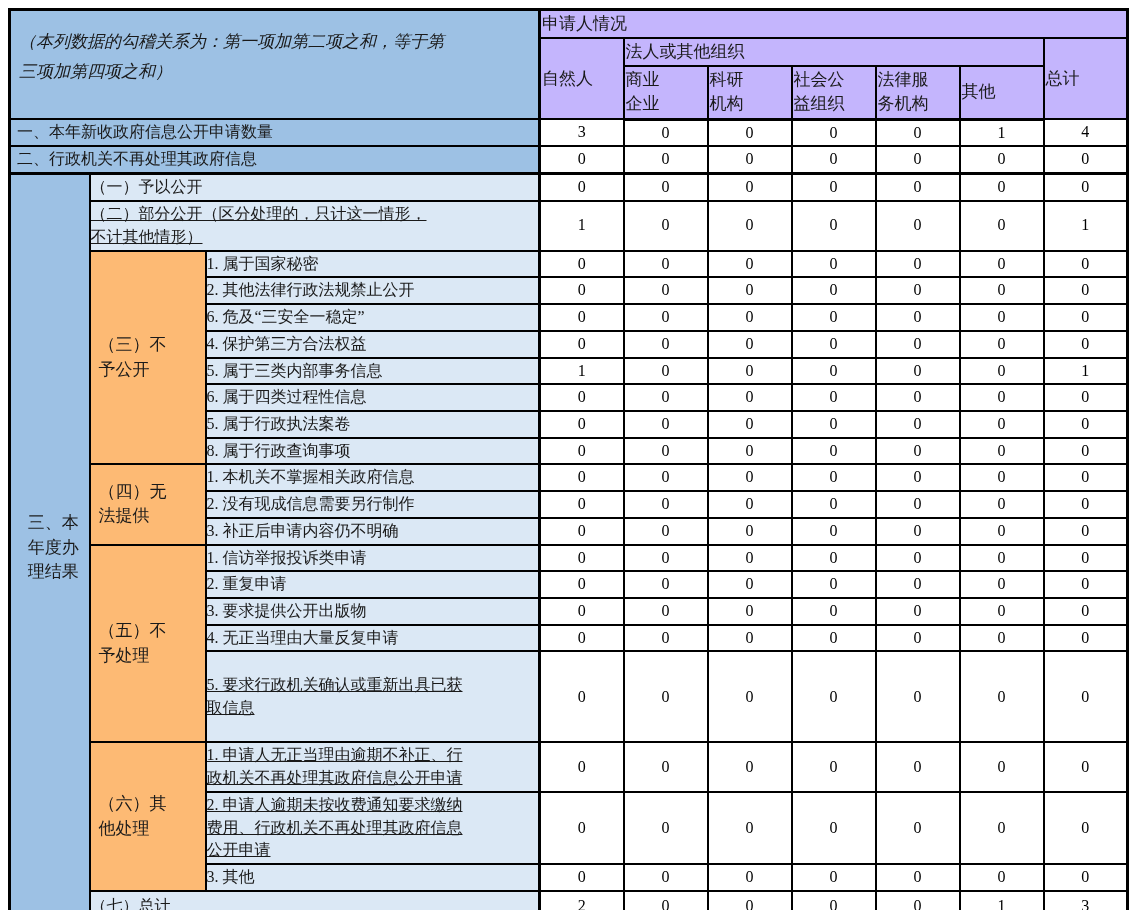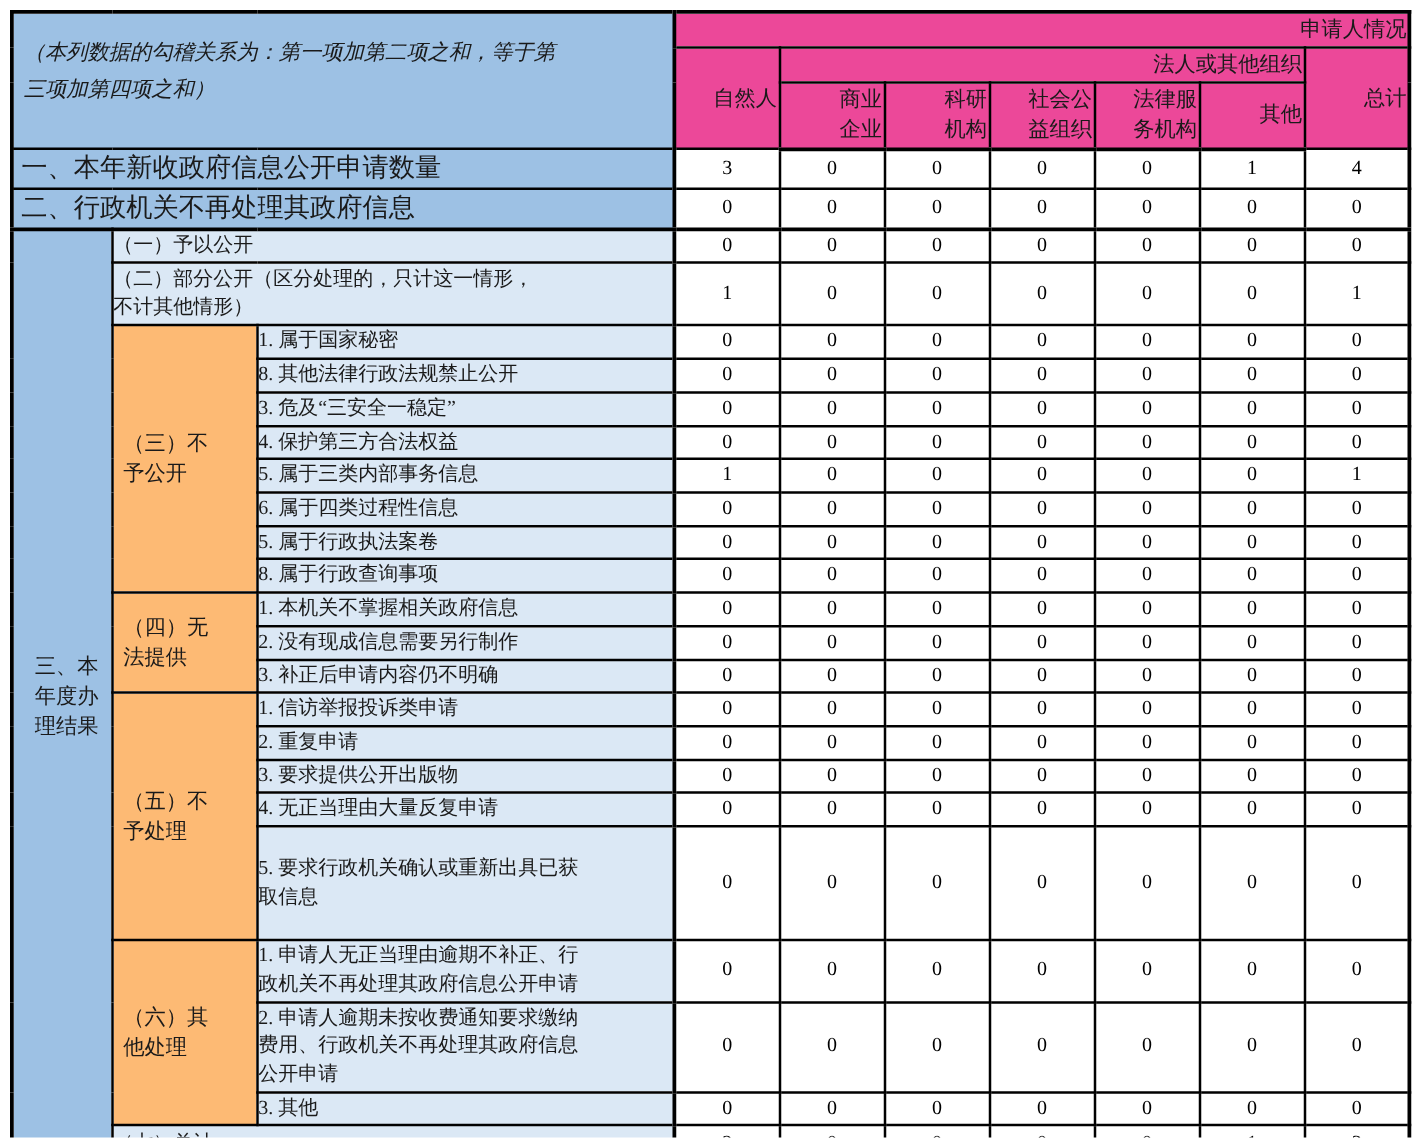--- a/index.html
+++ b/index.html
@@ -9,27 +9,27 @@
   td{border:2px solid #000;font-size:16px;line-height:1.42;vertical-align:middle;overflow:hidden;}
   tr{height:25px;}
   tr.h50{height:50px;}
   tr.h72{height:91px;}
   tr.h49{height:49px;}
   tr.h70{height:70px;}
   tr.h31{height:31px;}
   tr.h30{height:30px;}
   tr.hh{height:25px;}
   tr.hh3{height:50px;}
-  .hd{background:#ec4899;text-align:right;white-space:pre-line;font-size:17px;}
+  .hd{background:#c4b5fd;text-align:left;white-space:pre-line;font-size:17px;}
   .note{background:#9dc1e4;font-style:italic;white-space:pre-line;text-align:left;vertical-align:middle;padding:0 10px 16px 8px;font-size:17px;line-height:1.75;}
-  .sec{background:#9dc1e4;text-align:left;padding:0 4px 0 6px;font-size:21px;}
+  .sec{background:#9dc1e4;text-align:left;padding:0 4px 0 6px;font-size:16px;}
   .colA{background:#9dc1e4;text-align:center;white-space:pre-line;padding-left:8px;vertical-align:middle;font-size:17px;}
   .grp{background:#fdba74;text-align:left;white-space:pre-line;padding-left:8px;vertical-align:middle;font-size:17px;}
   .item{background:#dbe8f5;text-align:left;padding:1px 4px 1px 0;}
-  .pre{white-space:pre-line;}
+  .pre{white-space:pre-line;text-decoration:underline;}
   .v{background:#ffffff;text-align:center;color:#000;}
   tr.bb-thick td{border-bottom-width:3px;}
   tr.bt-thick td{border-top-width:3px;}
   .lv{border-left-width:3px;}
 </style>
 </head>
 <body>
 
 <div class="wrap">
 <table>
@@ -123,31 +123,31 @@
   <td class="item">1. 属于国家秘密</td>
   <td class="v lv">0</td>
           <td class="v">0</td>
           <td class="v">0</td>
           <td class="v">0</td>
           <td class="v">0</td>
           <td class="v">0</td>
           <td class="v">0</td>
 </tr>
 <tr>
-  <td class="item">8. 其他法律行政法规禁止公开</td>
-  <td class="v lv">0</td>
-          <td class="v">0</td>
-          <td class="v">0</td>
-          <td class="v">0</td>
-          <td class="v">0</td>
-          <td class="v">0</td>
-          <td class="v">0</td>
-</tr>
-<tr>
-  <td class="item">3. 危及“三安全一稳定”</td>
+  <td class="item">2. 其他法律行政法规禁止公开</td>
+  <td class="v lv">0</td>
+          <td class="v">0</td>
+          <td class="v">0</td>
+          <td class="v">0</td>
+          <td class="v">0</td>
+          <td class="v">0</td>
+          <td class="v">0</td>
+</tr>
+<tr>
+  <td class="item">6. 危及“三安全一稳定”</td>
   <td class="v lv">0</td>
           <td class="v">0</td>
           <td class="v">0</td>
           <td class="v">0</td>
           <td class="v">0</td>
           <td class="v">0</td>
           <td class="v">0</td>
 </tr>
 <tr>
   <td class="item">4. 保护第三方合法权益</td>

